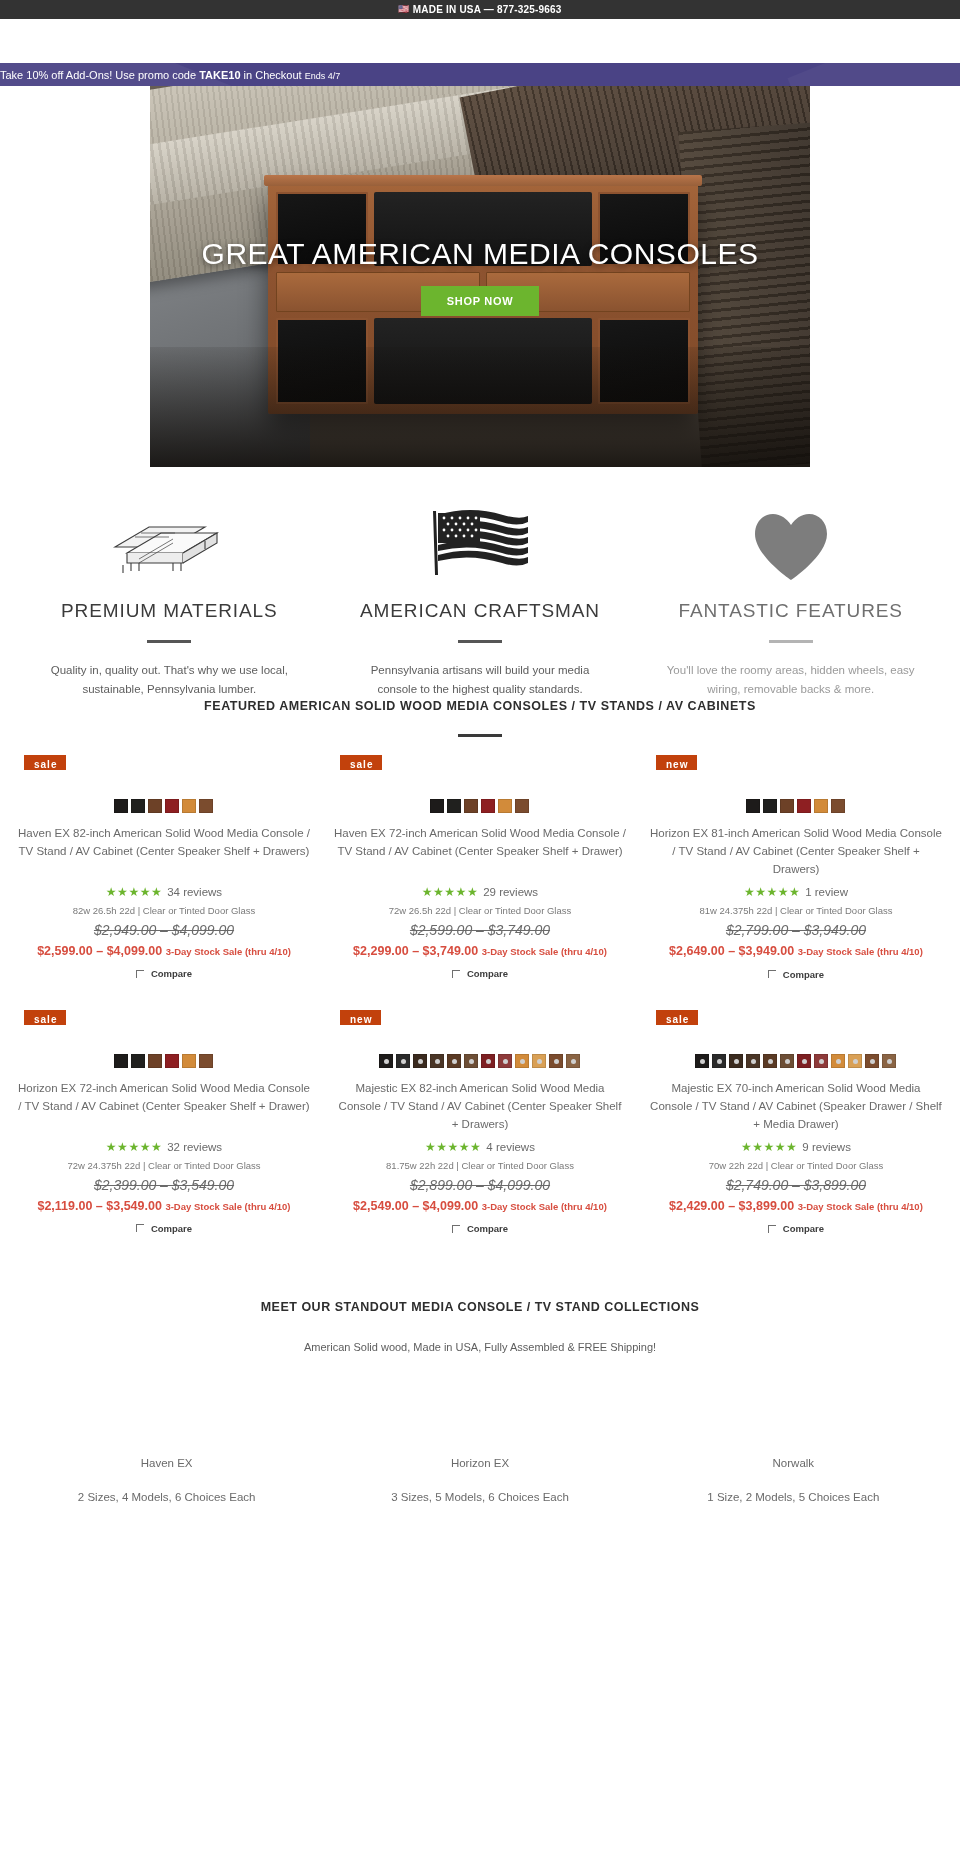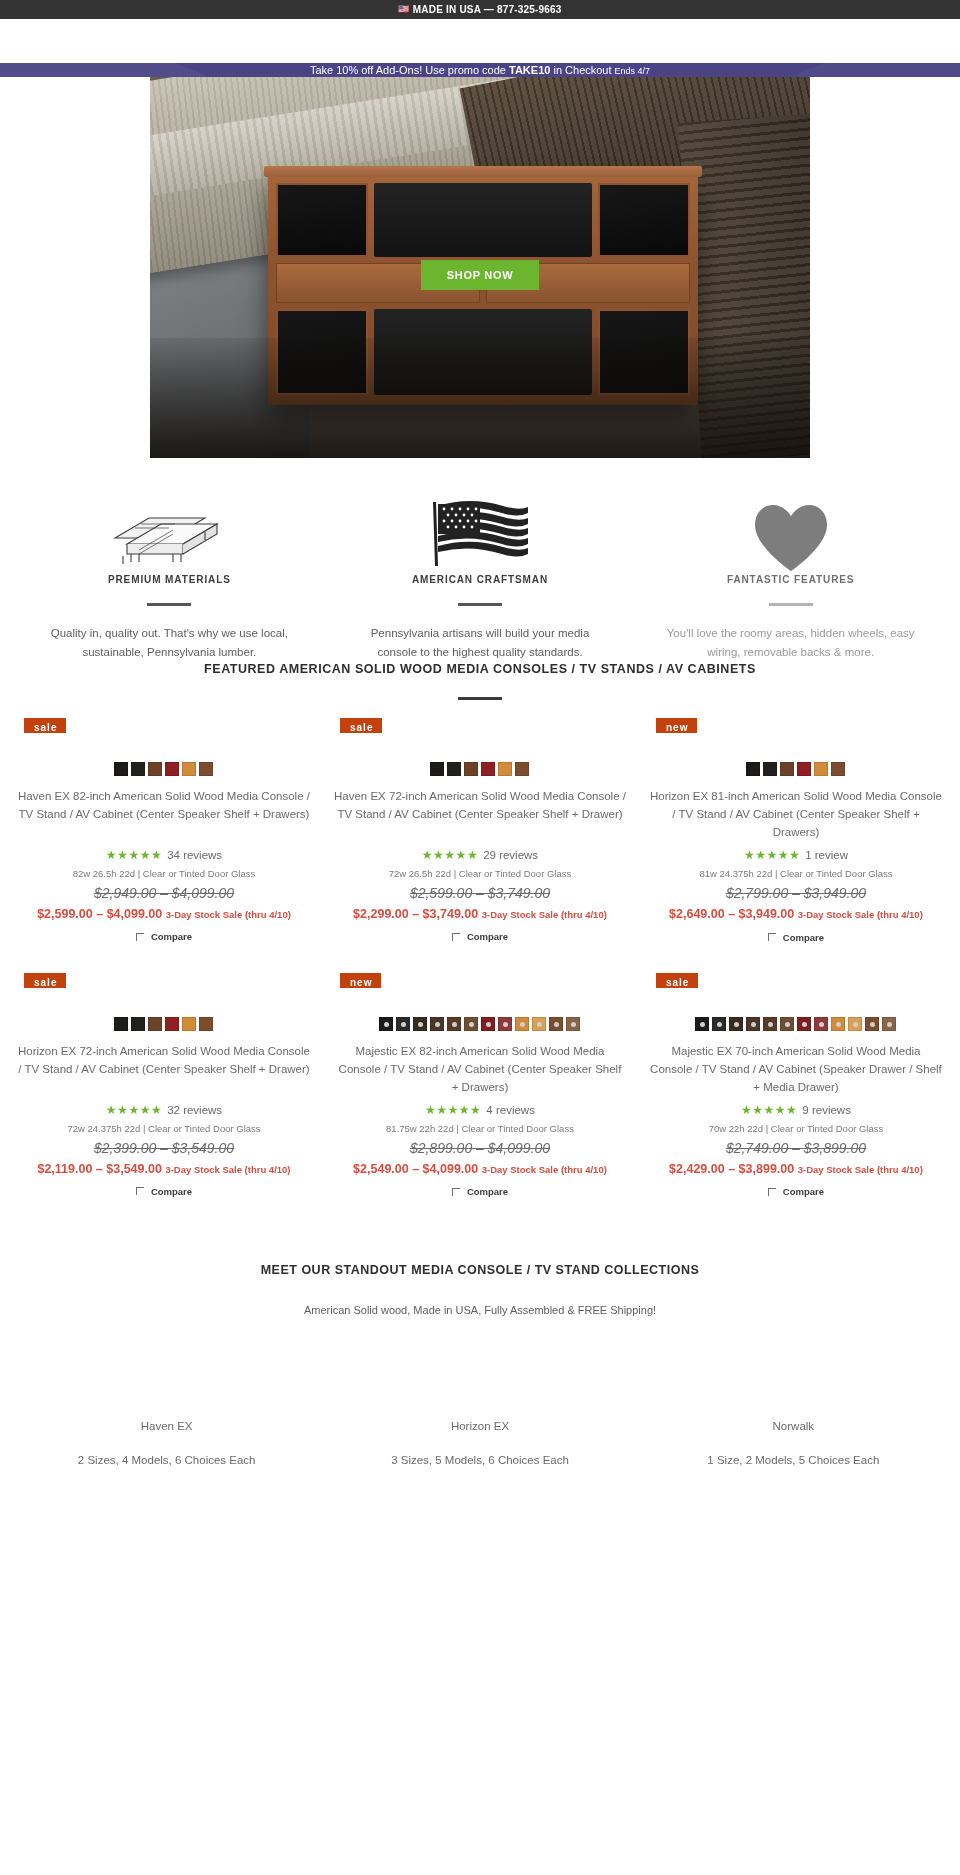--- a/index.html
+++ b/index.html
@@ -23,26 +23,25 @@
     font-weight: bold;
     letter-spacing: .2px;
   }
   .announce .flag { font-size: 9px; margin-right: 3px; line-height: 1; }
 
   
   .header-spacer { height: 44px; background: #fff; }
 
   
   .promo {
-    height: 14px;
+    height: 23px;
     background: #4a4385;
     color: #ffffff;
     display: flex;
     align-items: center;
-    justify-content: center;
     font-size: 11px;
     position: relative;
     overflow: hidden;
   }
   .promo::before {
     content: "";
     position: absolute;
     left: -40px; top: -30px;
     width: 260px; height: 110px;
     background: rgba(255,255,255,.05);
@@ -190,22 +189,23 @@
   }
 
   
   .features {
     display: flex;
     padding: 38px 14px 0;
   }
   .feature { flex: 1; text-align: center; padding: 0 28px; }
   .feat-icon { height: 78px; display: flex; align-items: flex-end; justify-content: center; }
   .feat-title {
-    font-size: 10px;
-    font-weight: bold;
+    margin-top: 17px;
+    font-size: 19px;
+    font-weight: normal;
     letter-spacing: .9px;
     color: #3b3b3b;
   }
   .feature:nth-child(3) .feat-title { color: #6f6f6f; }
   .feat-rule {
     width: 44px; height: 3px; background: #565656;
     margin: 18px auto 0;
   }
   .feature:nth-child(3) .feat-rule { background: #b4b4b4; }
   .feat-desc {
@@ -386,20 +386,21 @@
         </div>
         <div class="row r-bot">
           <div class="cell-glass f1"></div>
           <div class="cell-speaker f2"></div>
           <div class="cell-glass f3"></div>
         </div>
       </div>
       <div class="plank p6"></div>
     </div>
     <div class="hero-overlay">
+      <div class="hero-title">GREAT AMERICAN MEDIA CONSOLES</div>
       <button class="hero-btn">SHOP NOW</button>
     </div>
   </div>
 </div>
 
 <div class="features">
 
   <div class="feature">
     <div class="feat-icon">
       <svg width="120" height="70" viewBox="0 0 120 70">

